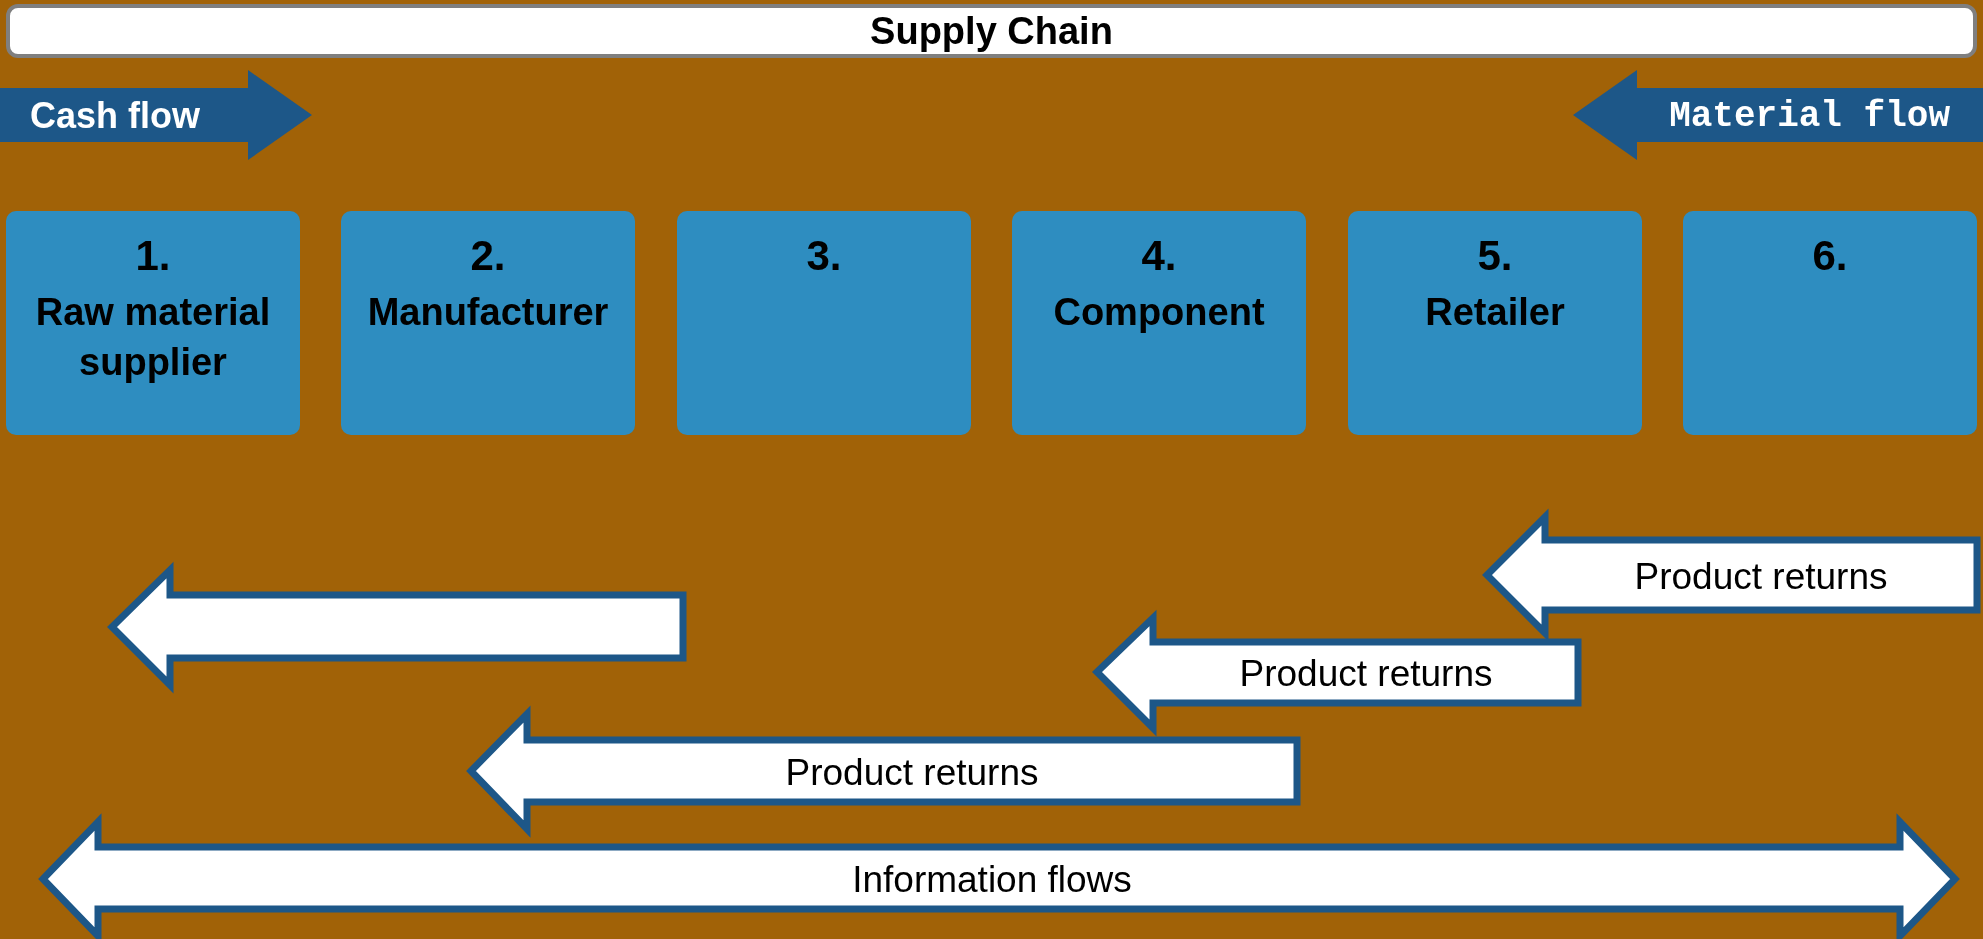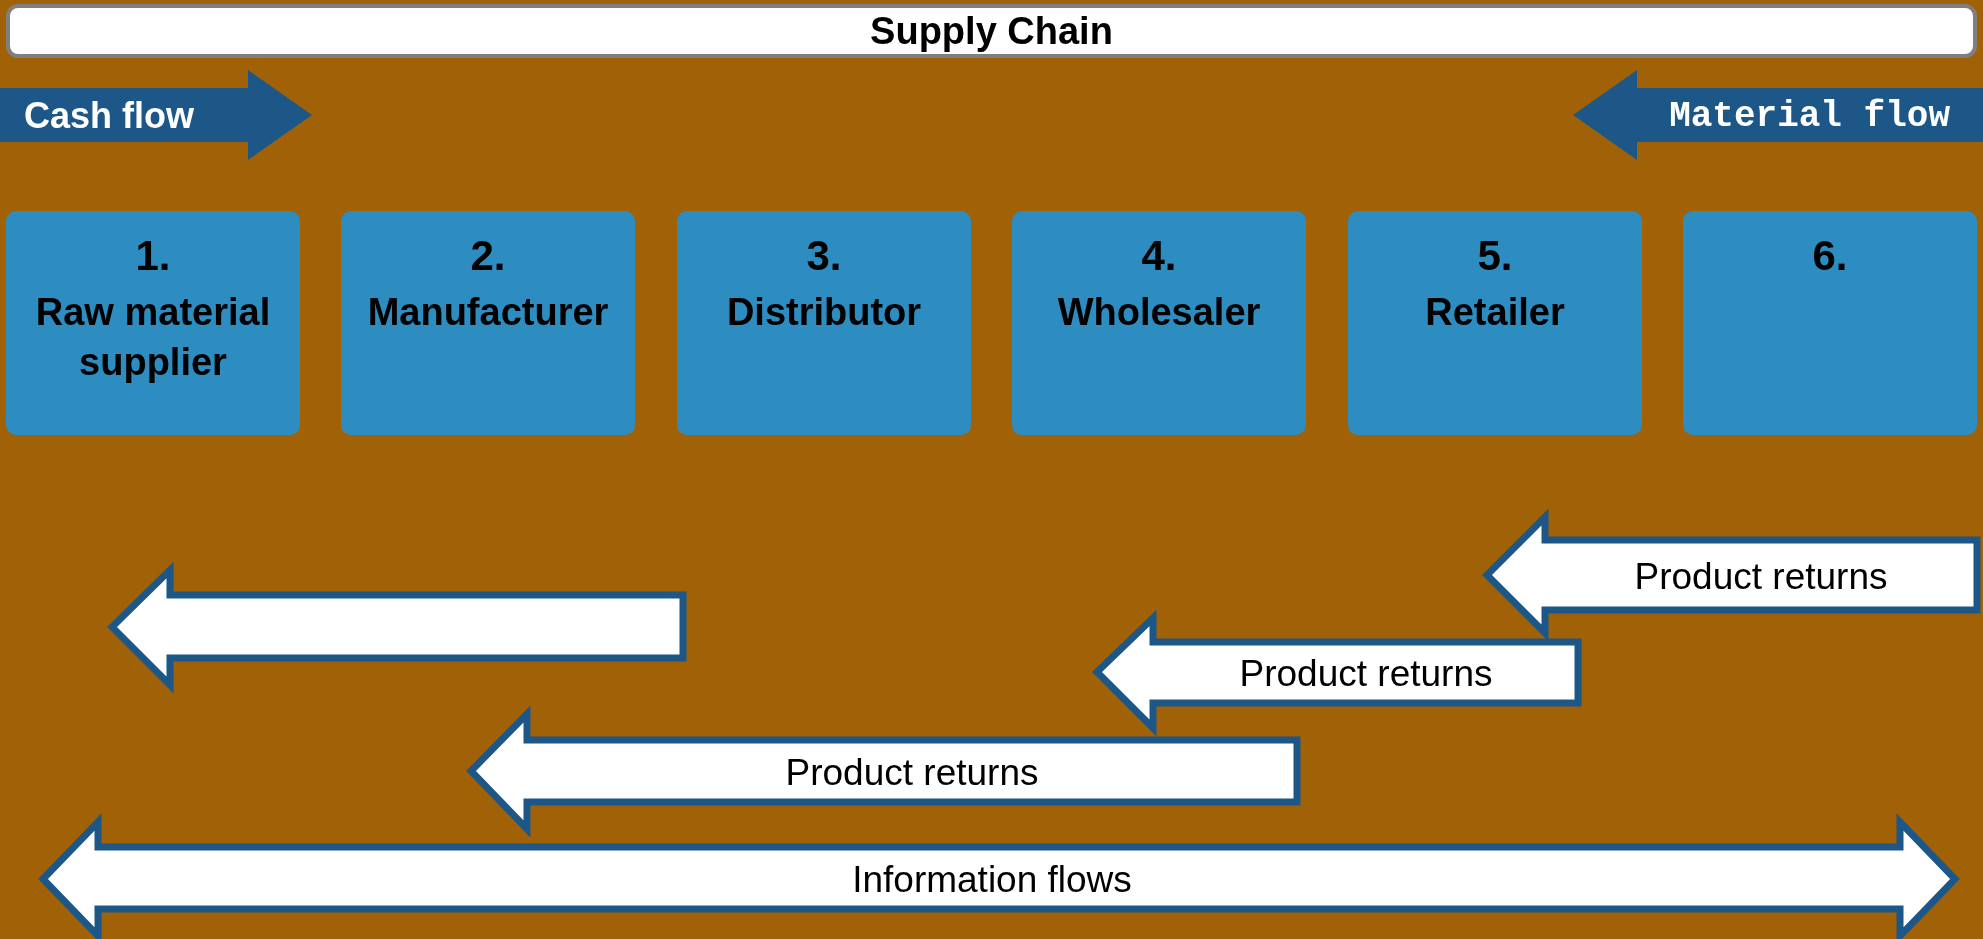--- a/index.html
+++ b/index.html
@@ -89,38 +89,37 @@
 
     <polygon points="112,627 170,570 170,595 683,595 683,658 170,658 170,685" fill="#ffffff" stroke="#1d5788" stroke-width="7"></polygon>
 
     <polygon points="1097,672 1153,618 1153,642 1578,642 1578,703 1153,703 1153,728" fill="#ffffff" stroke="#1d5788" stroke-width="7"></polygon>
 
     <polygon points="471,771 527,714 527,740 1297,740 1297,802 527,802 527,829" fill="#ffffff" stroke="#1d5788" stroke-width="7"></polygon>
 
     <polygon points="43,879 98,822 98,847 1900,847 1900,822 1955,879 1900,936 1900,909 98,909 98,936" fill="#ffffff" stroke="#1d5788" stroke-width="7"></polygon>
   </svg>
 
-  <span class="flow-lbl" style="left:24px; top:116px;">Cash flow</span>
+  <span class="flow-lbl" style="left:30px; top:116px;">Cash flow</span>
   <span class="flow-lbl" style="left:1950px; top:116px; transform:translate(-100%,-50%);font-family:Liberation Mono, monospace;">Material flow</span>
 
   <div class="stage-box b1">
     <div class="stage-number">1.</div>
     <div class="stage-name">Raw material supplier</div>
   </div>
   <div class="stage-box b2">
     <div class="stage-number">2.</div>
     <div class="stage-name">Manufacturer</div>
   </div>
   <div class="stage-box b3">
     <div class="stage-number">3.</div>
-    <div class="stage-name">Distributor</div>
   </div>
   <div class="stage-box b4">
     <div class="stage-number">4.</div>
-    <div class="stage-name">Wholesaler</div>
+    <div class="stage-name">Component</div>
   </div>
   <div class="stage-box b5">
     <div class="stage-number">5.</div>
     <div class="stage-name">Retailer</div>
   </div>
   <div class="stage-box b6">
     <div class="stage-number">6.</div>
   </div>
 
   <span class="lbl" style="left:1761px; top:577px;">Product returns</span>

